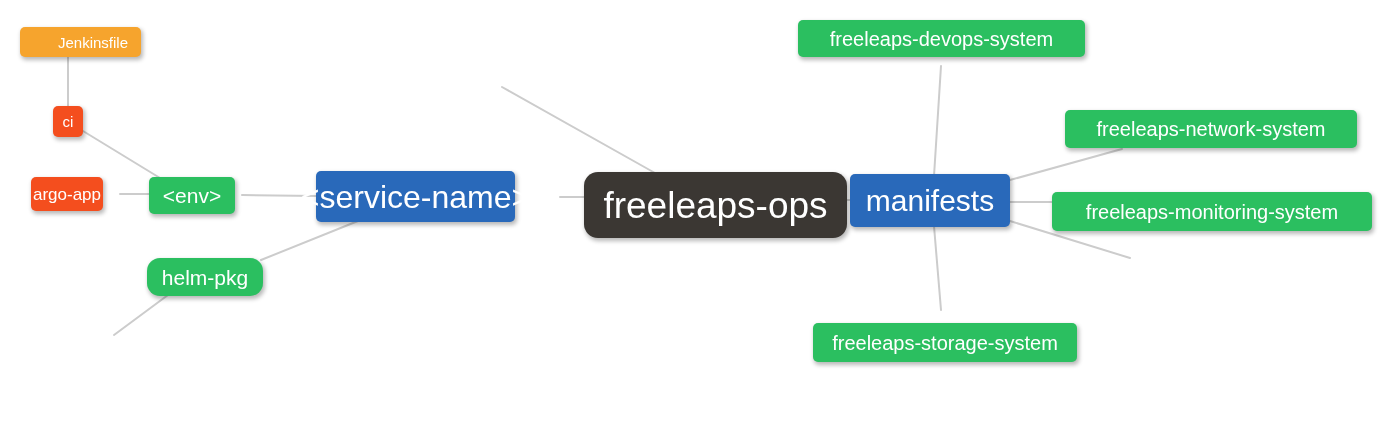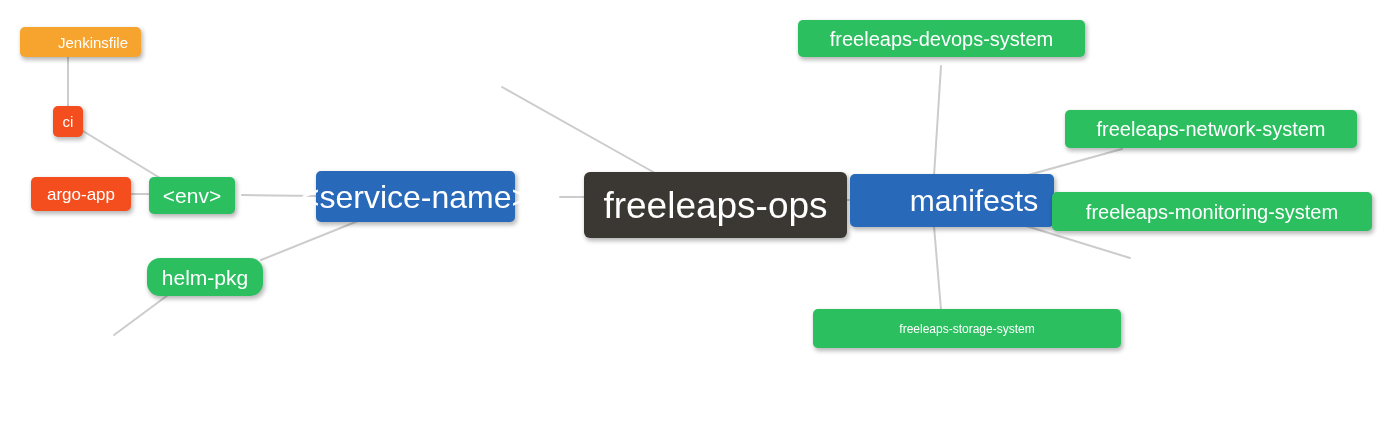--- a/index.html
+++ b/index.html
@@ -16,21 +16,21 @@
     position:absolute;
     display:flex;align-items:center;justify-content:center;
     color:var(--text,#fff);
     border-radius:5px;
     box-shadow:1.5px 2.5px 4px rgba(0,0,0,.28);
     white-space:nowrap;
     cursor:pointer;
     user-select:none;
     line-height:1;
   }
-  .node.root{background:var(--root-bg,#3b3733);border-radius:6px;}
+  .node.root{background:var(--root-bg,#3b3733);border-radius:14px;}
   .node.blue{background:var(--primary-bg,#2969ba);}
   .node.green{background:var(--green-bg,#2bbf60);}
   .node.red{background:var(--red-bg,#f44e1e);}
   .node.orange{background:var(--orange-bg,#f6a42d);padding-left:25px;}
 </style>
 </head>
 <body>
 
 <div class="canvas">
 
@@ -48,36 +48,36 @@
     <line class="edge" x1="1010" y1="180" x2="1122" y2="149"></line>
     <line class="edge" x1="1010" y1="202" x2="1054" y2="202"></line>
     <line class="edge" x1="1010" y1="221" x2="1130" y2="258"></line>
     <line class="edge" x1="934" y1="226" x2="941" y2="310"></line>
   </svg>
 
   <div class="node orange" style="left:20px;top:27px;width:96px;height:30px;font-size:15px;">Jenkinsfile</div>
 
   <div class="node red" style="left:53px;top:106px;width:30px;height:31px;font-size:15px;">ci</div>
 
-  <div class="node red" style="left:31px;top:177px;width:100px;height:34px;font-size:17px;">argo-app</div>
+  <div class="node red" style="left:31px;top:177px;width:72px;height:34px;font-size:17px;">argo-app</div>
 
   <div class="node green" style="left:149px;top:177px;width:86px;height:37px;font-size:21px;">&lt;env&gt;</div>
 
   <div class="node green" style="left:147px;top:258px;width:116px;height:38px;font-size:21px;border-radius:13px;">helm-pkg</div>
 
 
 
   <div class="node blue" style="left:316px;top:171px;width:199px;height:51px;font-size:32px;">&lt;service-name&gt;</div>
 
   <div class="node root" style="left:584px;top:172px;width:263px;height:66px;font-size:37px;">freeleaps-ops</div>
 
-  <div class="node blue" style="left:850px;top:174px;width:160px;height:53px;font-size:30px;padding-left:44px;">manifests</div>
+  <div class="node blue" style="left:850px;top:174px;width:160px;height:53px;font-size:30px;">manifests</div>
 
   <div class="node green" style="left:798px;top:20px;width:287px;height:37px;font-size:20px;">freeleaps-devops-system</div>
 
   <div class="node green" style="left:1055px;top:110px;width:292px;height:38px;font-size:20px;margin-left:10px;">freeleaps-network-system</div>
 
   <div class="node green" style="left:1052px;top:192px;width:320px;height:39px;font-size:20px;">freeleaps-monitoring-system</div>
 
 
-  <div class="node green" style="left:813px;top:309px;width:308px;height:39px;font-size:12px;">freeleaps-storage-system</div>
+  <div class="node green" style="left:813px;top:323px;width:264px;height:39px;font-size:20px;">freeleaps-storage-system</div>
 
 </div>
 
 </body></html>

